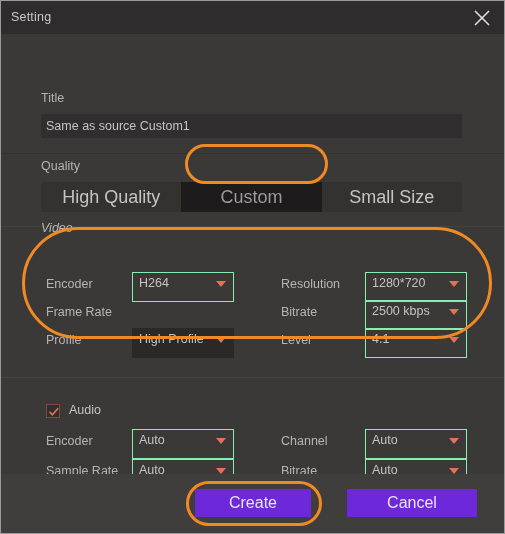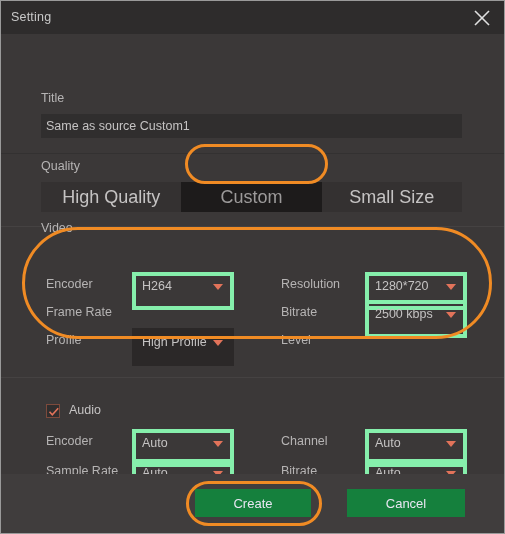--- a/index.html
+++ b/index.html
@@ -112,24 +112,24 @@
 
   
   .field-label {
     position: absolute;
     font-size: 12.5px;
     color: #b6b4b4;
     white-space: nowrap;
   }
   .dropdown {
     position: absolute;
-    height: 38px;
+    height: 30px;
     box-sizing: border-box;
     background: transparent;
-    border: 4px solid #86efac;
+    border: 1px solid #86efac;
     cursor: pointer;
   }
   .dropdown.hover {
     background: #2b2828;
     border-color: transparent;
   }
   .dropdown .dd-value {
     position: absolute;
     left: 6px;
     top: 3px;
@@ -174,29 +174,29 @@
     left: 0;
     top: 473px;
     width: 505px;
     height: 59px;
     background: #403d3d;
   }
   .pbtn {
     position: absolute;
     top: 15px;
     height: 28px;
-    background: #15803d;
+    background: #6d28d9;
     border: none;
     color: #e8e6f2;
-    font-size: 13px;
+    font-size: 16px;
     font-family: "Liberation Sans", sans-serif;
     cursor: pointer;
   }
   #create-btn { left: 194px; width: 116px; }
-  #cancel-btn { left: 346px; width: 118px; }
+  #cancel-btn { left: 346px; width: 130px; }
 
   
   .anno {
     position: absolute;
     border: 3px solid #f08b24;
     box-sizing: border-box;
     pointer-events: none;
   }
   #anno-custom {
     left: 184px; top: 143px;
@@ -240,21 +240,21 @@
 
     <div class="section-label" style="left:40px; top:125px;">Quality</div>
     <div id="quality-tabs">
       <div class="qtab">High Quality</div>
       <div class="qtab active">Custom</div>
       <div class="qtab">Small Size</div>
     </div>
 
     <div class="divider" style="top:192px;"></div>
 
-    <div class="section-label" style="left:40px; top:187px;">Video</div>
+    <div class="section-label" style="left:40px; top:187px;font-style:italic;">Video</div>
 
     <div class="field-label" style="left:45px; top:243px;">Encoder</div>
     <div class="dropdown" style="left:131px; top:238px; width:102px;">
       <span class="dd-value">H264</span>
       <span class="dd-arrow"></span>
     </div>
 
     <div class="field-label" style="left:45px; top:271px;">Frame Rate</div>
 
     <div class="field-label" style="left:45px; top:299px;">Profile</div>
@@ -269,20 +269,24 @@
       <span class="dd-arrow"></span>
     </div>
 
     <div class="field-label" style="left:280px; top:271px;">Bitrate</div>
     <div class="dropdown" style="left:364px; top:266px; width:102px;">
       <span class="dd-value">2500 kbps</span>
       <span class="dd-arrow"></span>
     </div>
 
     <div class="field-label" style="left:280px; top:299px;">Level</div>
+    <div class="dropdown" style="left:364px; top:294px; width:102px;">
+      <span class="dd-value">4.1</span>
+      <span class="dd-arrow"></span>
+    </div>
 
     <div class="divider" style="top:343px;"></div>
 
     <div id="audio-check">
       <span>
         <svg width="12" height="12" viewBox="0 0 12 12">
           <polyline points="1.5,5.8 4.3,8.8 10.2,2.3" fill="none" stroke="#e2735a" stroke-width="1.6"></polyline>
         </svg>
       </span>
     </div>

